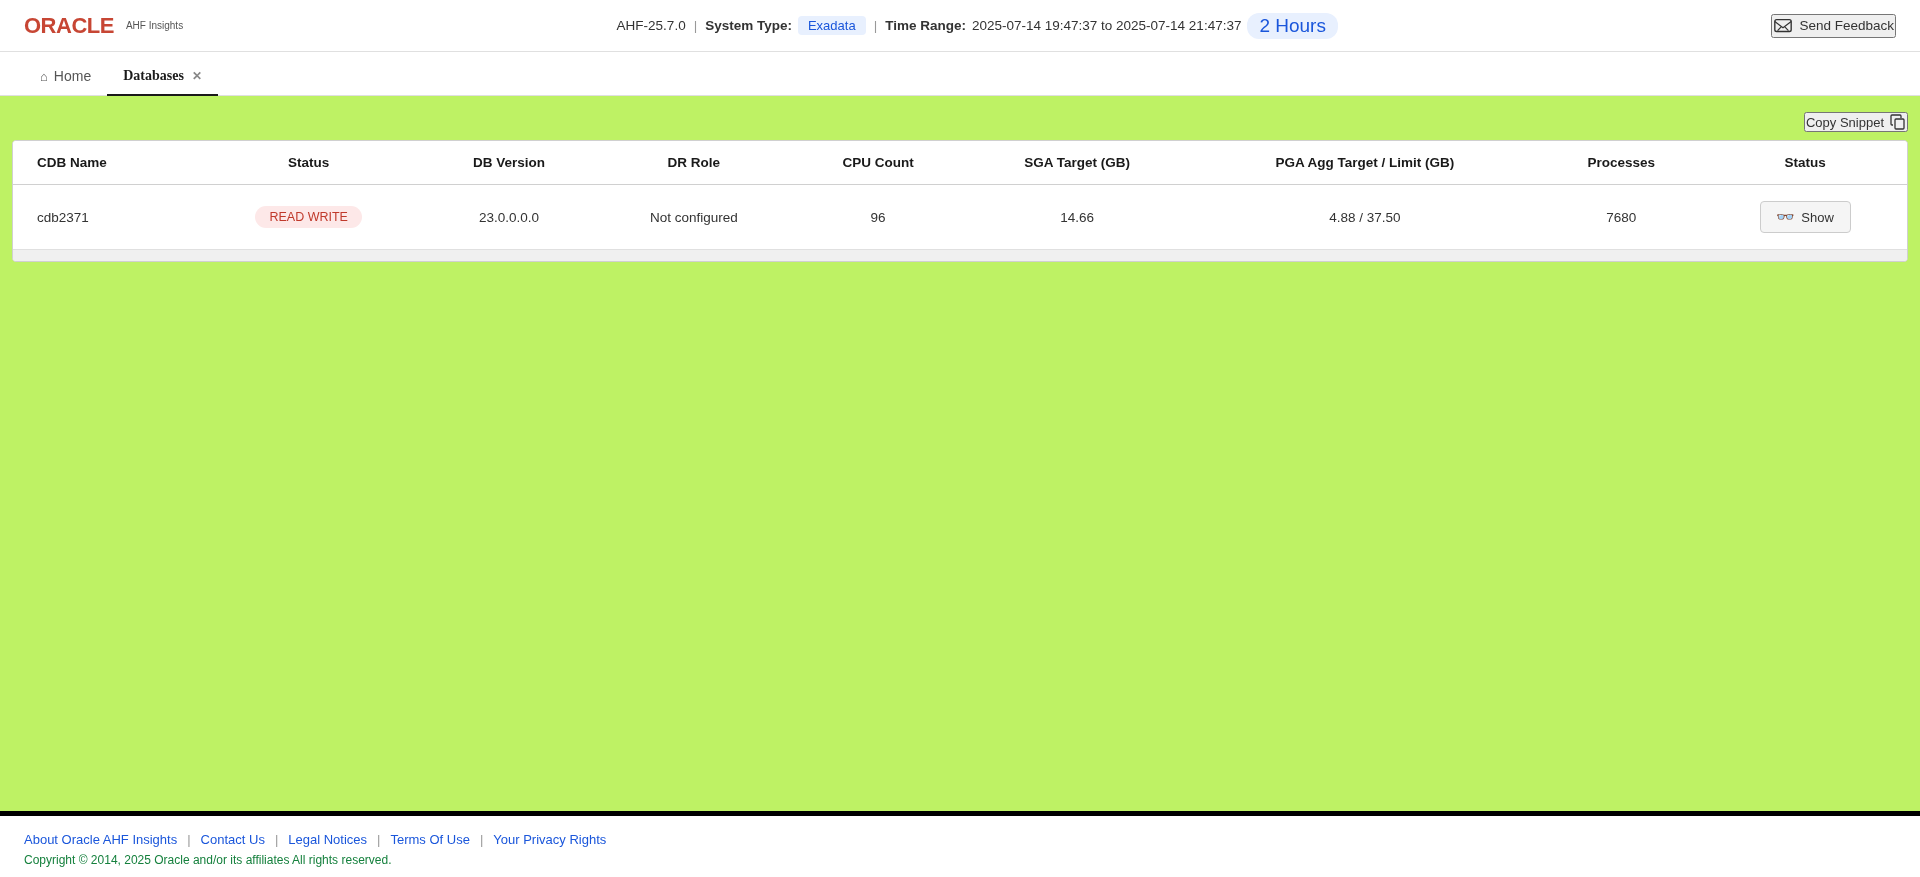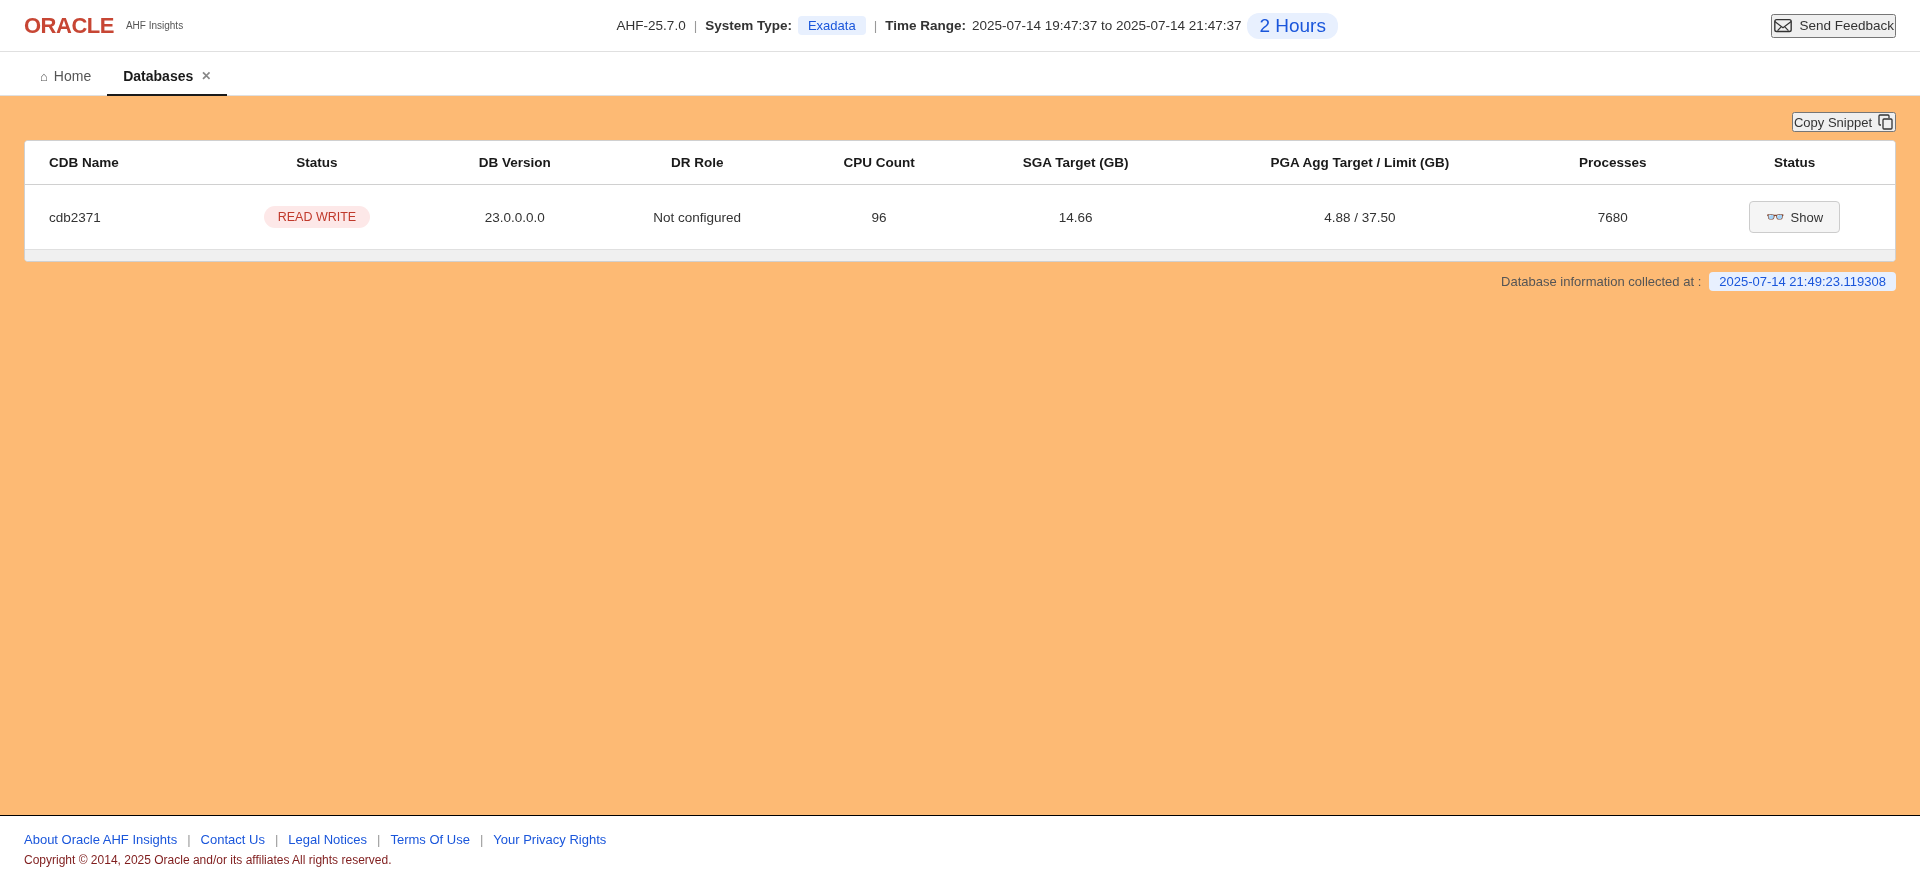--- a/index.html
+++ b/index.html
@@ -104,36 +104,37 @@
       cursor: pointer;
       font-size: 14px;
       color: #555;
       border-bottom: 2px solid transparent;
       margin-bottom: -1px;
     }
     .tab-item.active {
       color: #1a1a1a;
       font-weight: 600;
       border-bottom: 2px solid #1a1a1a;
+      font-family: Liberation Serif, serif;
     }
     .tab-home-icon {
       font-size: 13px;
     }
     .tab-close {
       font-size: 12px;
       color: #888;
       margin-left: 2px;
       cursor: pointer;
     }
 
     
     .main-content {
       flex: 1;
-      padding: 16px 24px;
-      background: #fdba74;
+      padding: 16px 12px;
+      background: #bef264;
     }
 
     
     .copy-snippet-bar {
       display: flex;
       justify-content: flex-end;
       align-items: center;
       margin-bottom: 8px;
       gap: 6px;
     }
@@ -234,21 +235,21 @@
       background: #e8f0fe;
       color: #1a56db;
       border-radius: 4px;
       padding: 2px 10px;
       font-size: 13px;
     }
 
     
     .footer {
       background: #fff;
-      border-top: 1px solid #000000;
+      border-top: 5px solid #000000;
       padding: 16px 24px 10px 24px;
       margin-top: auto;
     }
     .footer-links {
       display: flex;
       gap: 0;
       margin-bottom: 6px;
       flex-wrap: wrap;
     }
     .footer-link {
@@ -257,21 +258,21 @@
       text-decoration: none;
       cursor: pointer;
     }
     .footer-sep {
       color: #999;
       margin: 0 10px;
       font-size: 13px;
     }
     .footer-copy {
       font-size: 12px;
-      color: #7f1d1d;
+      color: #15803d;
     }
   </style>
 </head>
 <body>
 
 <div class="header">
   <div style="display:flex;align-items:center;gap:6px;">
     <span class="logo-oracle">ORACLE</span>
     <span class="logo-ahf">AHF Insights</span>
   </div>
@@ -352,24 +353,20 @@
                 <span style="font-size:15px;">👓</span>
                 <span>Show</span>
               </button>
             </td>
           </tr>
         </tbody>
     </table>
     <div class="scrollbar-row"></div>
   </div>
 
-  <div class="info-row">
-    <span>Database information collected at :</span>
-    <span class="info-timestamp-badge">2025-07-14 21:49:23.119308</span>
-  </div>
 
 </div>
 
 <div class="footer">
   <div class="footer-links" id="footer-links">
 
   <a class="footer-link">About Oracle AHF Insights</a>
       <span class="footer-sep">|</span>
       <a class="footer-link">Contact Us</a>
       <span class="footer-sep">|</span>

